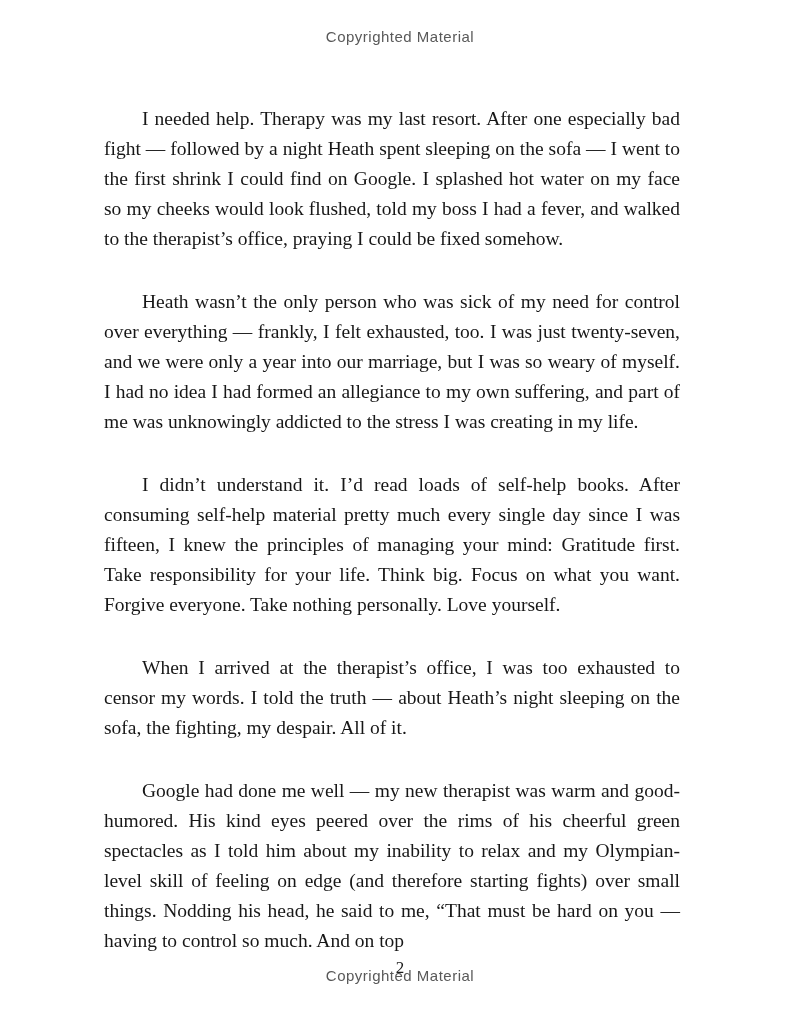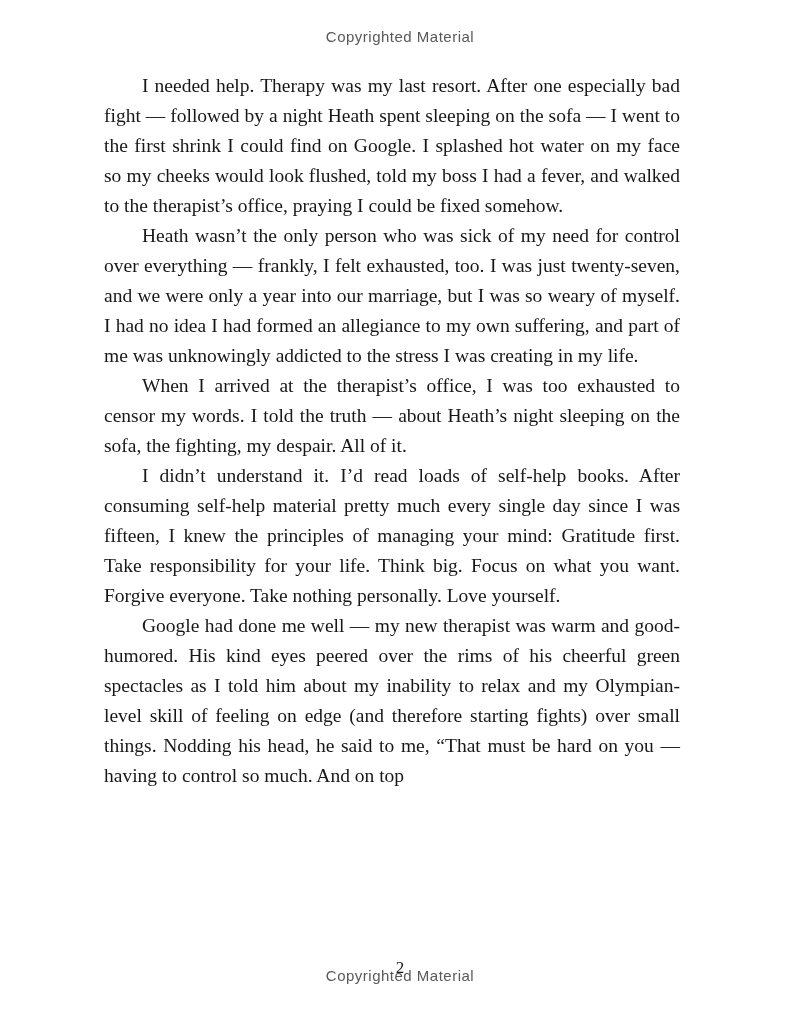--- a/index.html
+++ b/index.html
@@ -49,34 +49,35 @@
       color: #171717;
     }
     .text-block p {
       margin: 0;
       padding: 0;
       text-align: justify;
       text-justify: inter-word;
     }
     .text-block p.indent {
       text-indent: 38px;
+      margin-top: 33px;
     }
   </style>
 </head>
 <body>
 
 <div class="book-page">
 
   <div class="watermark watermark-top">Copyrighted Material</div>
 
   <div class="text-block">
     <p class="indent">I needed help. Therapy was my last resort. After one especially bad fight — followed by a night Heath spent sleeping on the sofa — I went to the first shrink I could find on Google. I splashed hot water on my face so my cheeks would look flushed, told my boss I had a fever, and walked to the therapist’s office, praying I could be fixed somehow.</p>
     <p class="indent">Heath wasn’t the only person who was sick of my need for control over everything — frankly, I felt exhausted, too. I was just twenty-seven, and we were only a year into our marriage, but I was so weary of myself. I had no idea I had formed an allegiance to my own suffering, and part of me was unknowingly addicted to the stress I was creating in my life.</p>
+    <p class="indent">I didn’t understand it. I’d read loads of self-help books. After consuming self-help material pretty much every single day since I was fifteen, I knew the principles of managing your mind: Gratitude first. Take responsibility for your life. Think big. Focus on what you want. Forgive everyone. Take nothing personally. Love yourself.</p>
     <p class="indent">When I arrived at the therapist’s office, I was too exhausted to censor my words. I told the truth — about Heath’s night sleeping on the sofa, the fighting, my despair. All of it.</p>
-    <p class="indent">I didn’t understand it. I’d read loads of self-help books. After consuming self-help material pretty much every single day since I was fifteen, I knew the principles of managing your mind: Gratitude first. Take responsibility for your life. Think big. Focus on what you want. Forgive everyone. Take nothing personally. Love yourself.</p>
     <p class="indent">Google had done me well — my new therapist was warm and good-humored. His kind eyes peered over the rims of his cheerful green spectacles as I told him about my inability to relax and my Olympian-level skill of feeling on edge (and therefore starting fights) over small things. Nodding his head, he said to me, “That must be hard on you — having to control so much. And on top</p>
   </div>
 
   <div class="page-number">2</div>
 
   <div class="watermark watermark-bottom">Copyrighted Material</div>
 
 </div>
 
 </body></html>

